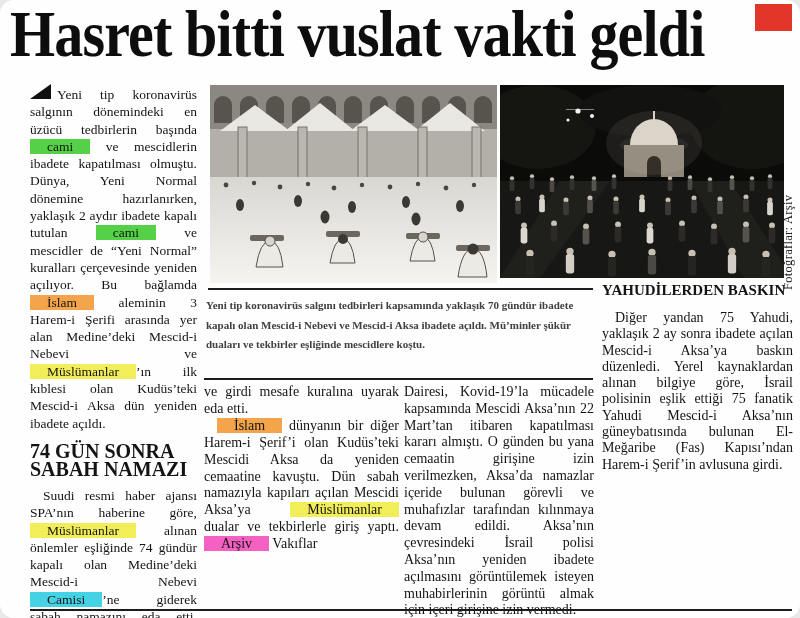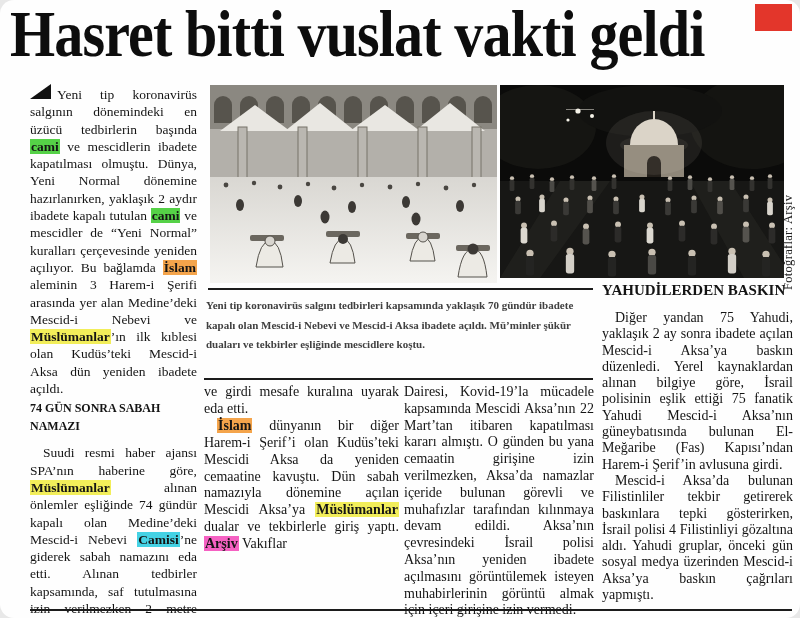--- a/index.html
+++ b/index.html
@@ -7,27 +7,27 @@
         font-family:"Liberation Serif","DejaVu Serif",serif;color:var(--text,#141414);border-radius:14px;}
   .abs{position:absolute;}
   .headline{left:10px;top:-4px;font-size:66px;font-weight:bold;letter-spacing:-1px;
             white-space:nowrap;transform:scaleX(0.88);transform-origin:left top;color:#0d0d0d;}
   .red-marker{left:755px;top:4px;width:37px;height:27px;background:var(--red-marker,#e3362b);}
   .col{text-align:justify;}
   .col1{left:30px;top:84px;width:167px;font-size:13.5px;line-height:17.3px;}
   .col2{left:204px;top:384px;width:195px;font-size:14px;line-height:16.9px;}
   .col3{left:404px;top:384px;width:190px;font-size:14px;line-height:16.8px;}
   .col4{left:602px;top:281px;width:191px;font-size:14px;line-height:16.3px;}
-  .sec-heading{font-weight:bold;font-size:12px;line-height:18px;margin:2px 0 9px 0;text-align:left;}
+  .sec-heading{font-weight:bold;font-size:20px;line-height:18px;margin:10px 0 9px 0;text-align:left;}
   .col4 .sec-heading{margin:0 0 11px 0;font-size:15px;}
   .indent{text-indent:13px;}
   .para{margin:0;}
   .tri{display:inline-block;width:21px;height:15px;background:#111;
        clip-path:polygon(0 100%,100% 100%,100% 0);margin-right:6px;}
-  .hl{padding:0 1px;font-weight:bold;}
+  .hl{padding:0 17px;}
   .hl-green{background:var(--highlight-green,#55d147);}
   .hl-orange{background:var(--highlight-orange,#f4a44b);}
   .hl-yellow{background:var(--highlight-yellow,#f2ee5a);}
   .hl-cyan{background:var(--highlight-cyan,#45d2e4);}
   .hl-pink{background:var(--highlight-pink,#f561c2);}
   .photo{overflow:hidden;background:#111;}
   .photo svg{display:block;width:100%;height:100%;}
   .photo1{left:210px;top:85px;width:287px;height:198px;}
   .photo2{left:500px;top:85px;width:284px;height:193px;}
   .caption{left:206px;top:296px;width:386px;font-weight:bold;font-size:11px;
@@ -201,27 +201,26 @@
   </div>
 
   <div class="abs credit">Fotoğraflar: Arşiv</div>
 
   <div class="abs rule rule-a"></div>
   <div class="abs caption">Yeni tip koronavirüs salgını tedbirleri kapsamında yaklaşık 70 gündür ibadete kapalı olan Mescid-i Nebevi ve Mescid-i Aksa ibadete açıldı. Mü’minler şükür duaları ve tekbirler eşliğinde mescidlere koştu.</div>
   <div class="abs rule rule-b"></div>
 
   <div class="abs col col2">
     <p class="para">ve girdi mesafe kuralına uyarak eda etti.</p>
-    <p class="para indent"><span class="hl hl-orange">İslam</span><span> dünyanın bir diğer Harem-i Şerif’i olan Kudüs’teki Mescidi Aksa da yeniden cemaatine kavuştu. Dün sabah namazıyla dönemine açılan Mescidi Aksa’ya </span><span class="hl hl-yellow">Müslümanlar</span><span> dualar ve tekbirlerle giriş yaptı. </span><span class="hl hl-pink">Arşiv</span><span> Vakıflar</span></p>
+    <p class="para indent"><span class="hl hl-orange">İslam</span><span> dünyanın bir diğer Harem-i Şerif’i olan Kudüs’teki Mescidi Aksa da yeniden cemaatine kavuştu. Dün sabah namazıyla kapıları açılan Mescidi Aksa’ya </span><span class="hl hl-yellow">Müslümanlar</span><span> dualar ve tekbirlerle giriş yaptı. </span><span class="hl hl-pink">Arşiv</span><span> Vakıflar</span></p>
   </div>
 
   <div class="abs col col3">
     <p class="para">Dairesi, Kovid-19’la mücadele kapsamında Mescidi Aksa’nın 22 Mart’tan itibaren kapatılması kararı almıştı. O günden bu yana cemaatin girişine izin verilmezken, Aksa’da namazlar içeride bulunan görevli ve muhafızlar tarafından kılınmaya devam edildi. Aksa’nın çevresindeki İsrail polisi Aksa’nın yeniden ibadete açılmasını görüntülemek isteyen muhabirlerinin görüntü almak için içeri girişine izin vermedi.</p>
   </div>
 
   <div class="abs col col4">
     <div class="sec-heading">YAHUDİLERDEN BASKIN</div>
     <p class="para indent">Diğer yandan 75 Yahudi, yaklaşık 2 ay sonra ibadete açılan Mescid-i Aksa’ya baskın düzenledi. Yerel kaynaklardan alınan bilgiye göre, İsrail polisinin eşlik ettiği 75 fanatik Yahudi Mescid-i Aksa’nın güneybatısında bulunan El-Meğaribe (Fas) Kapısı’ndan Harem-i Şerif’in avlusuna girdi.</p>
-    <p class="para indent">Mescid-i Aksa’da bulunan Filistinliler tekbir getirerek baskınlara tepki gösterirken, İsrail polisi 4 Filistinliyi gözaltına aldı. Yahudi gruplar, önceki gün sosyal medya üzerinden Mescid-i Aksa’ya baskın çağrıları yapmıştı.</p>
   </div>
 
   <div class="abs rule rule-c"></div>
 </div>
 
 </body></html>

